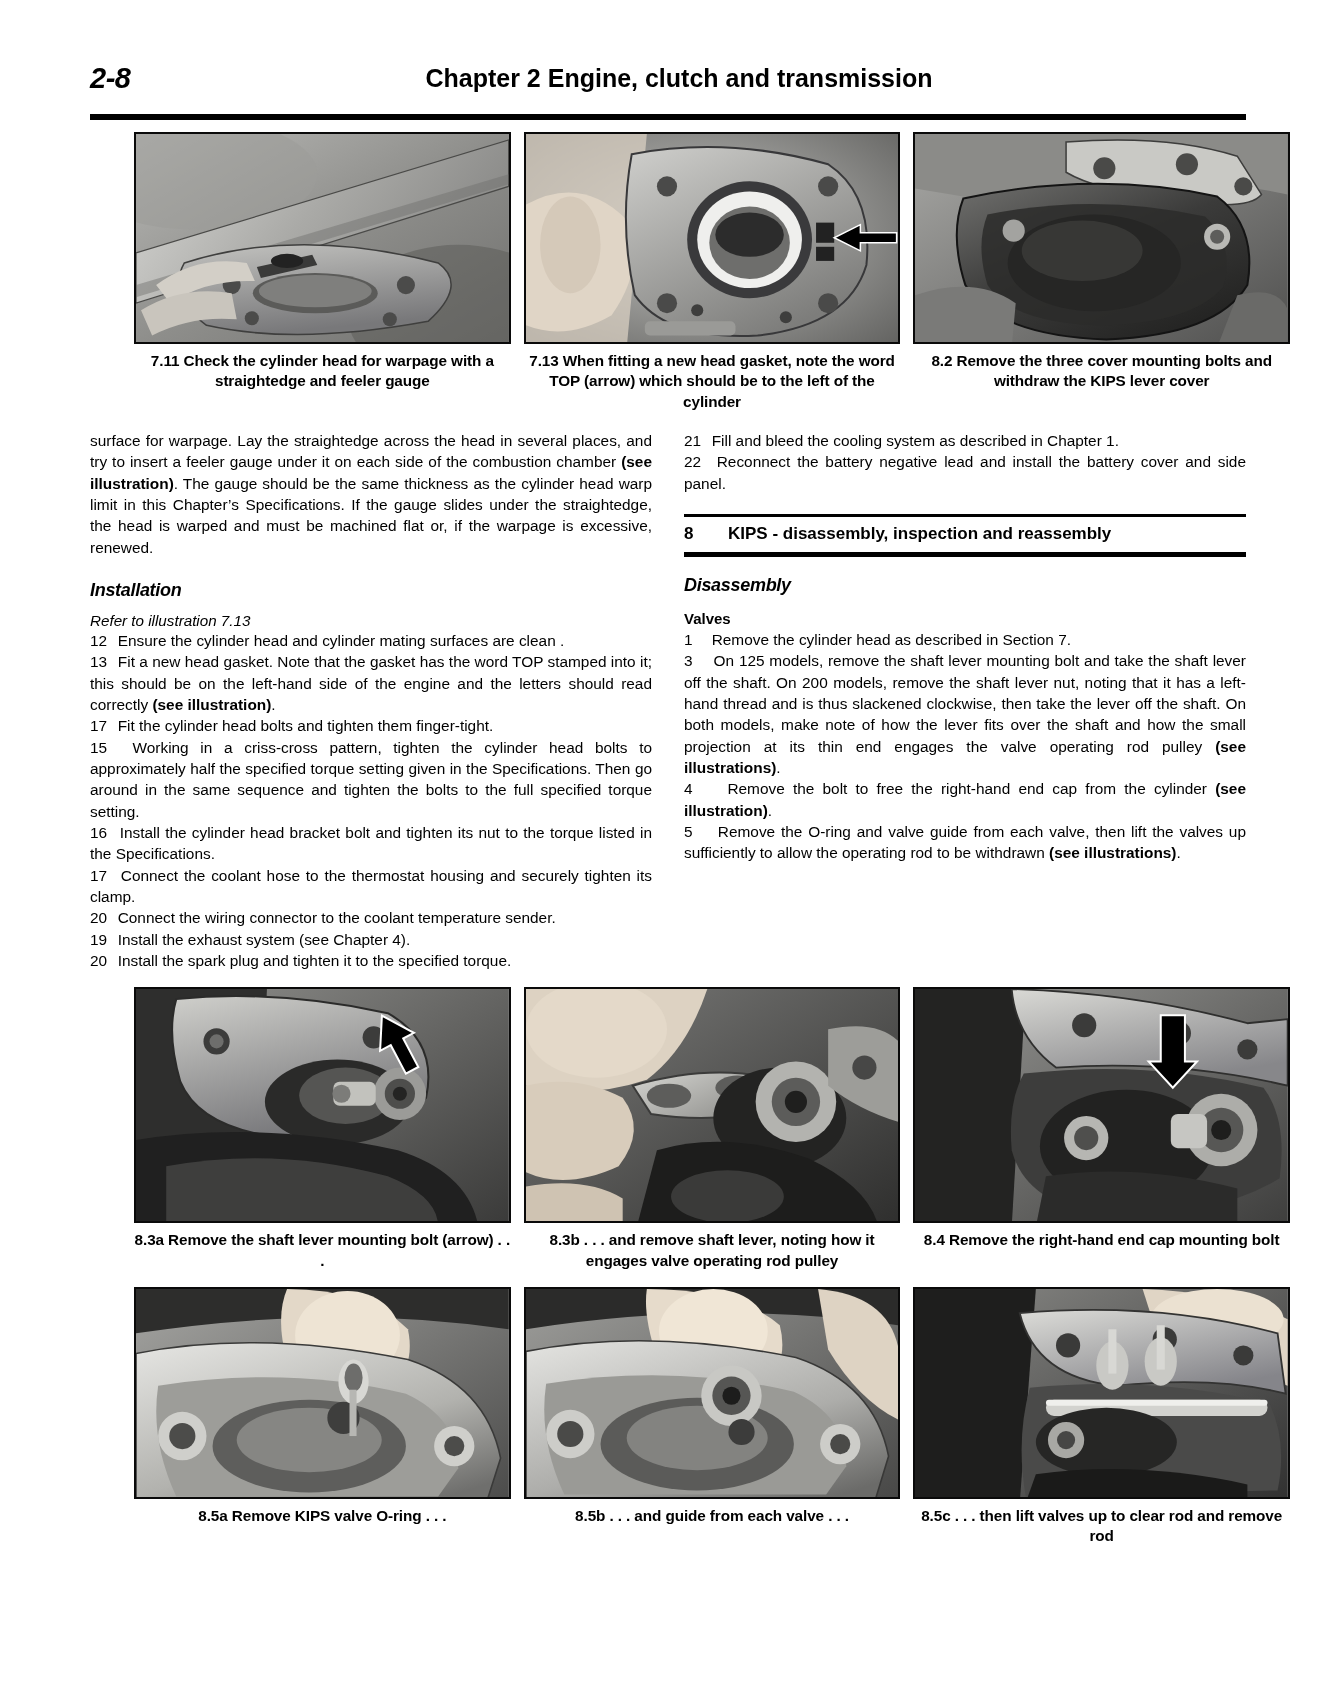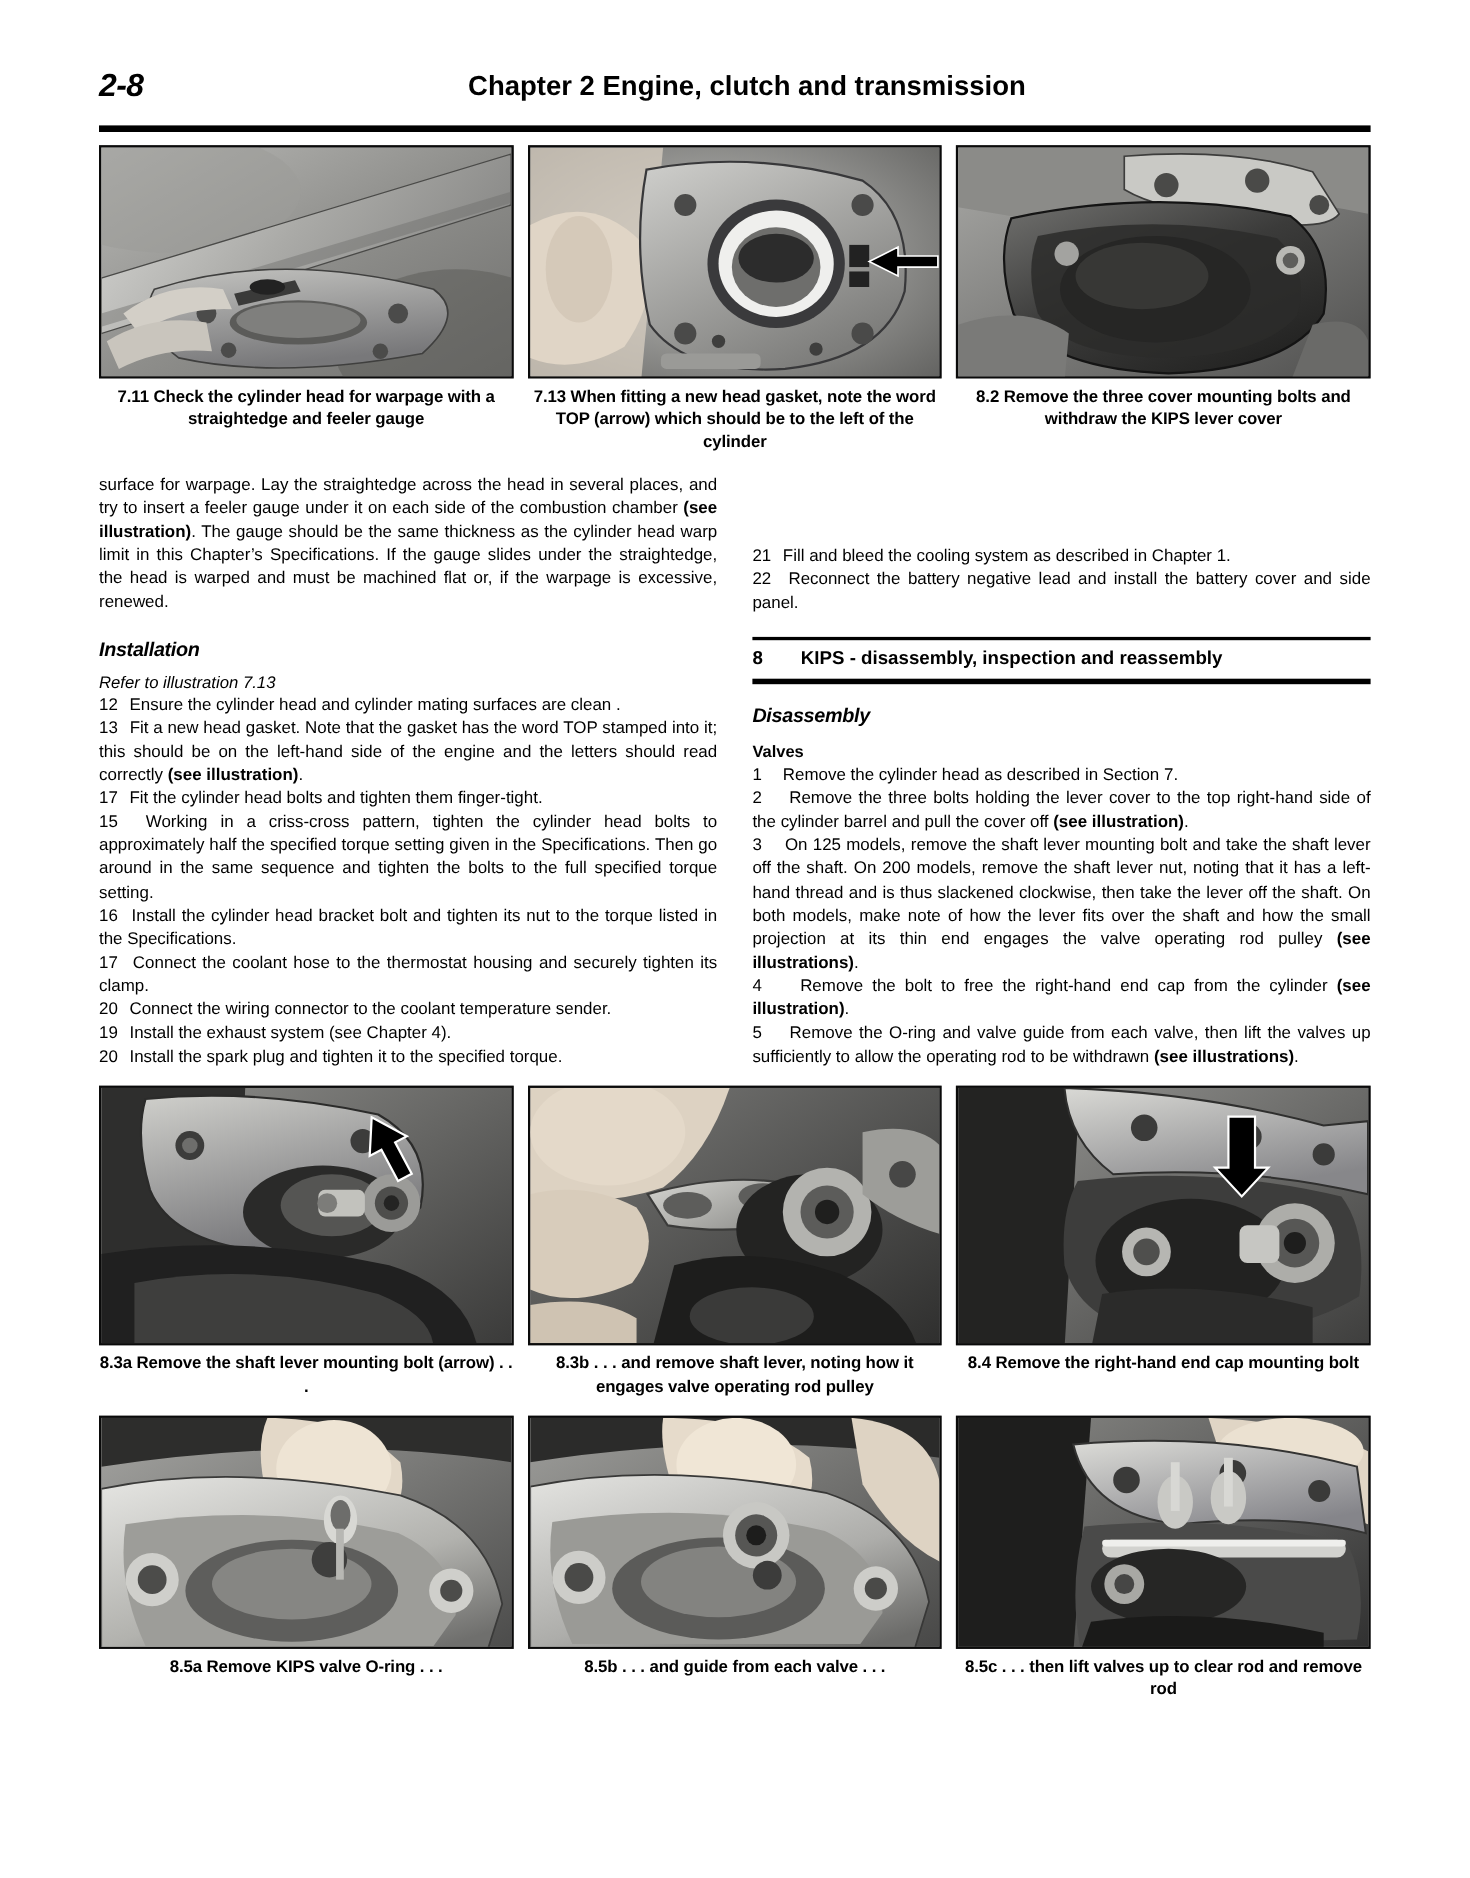--- a/index.html
+++ b/index.html
@@ -53,20 +53,21 @@
     top: 52px;
     height: 6px;
     background: #000;
   }
 
   
   .figrow {
     display: flex;
     gap: 13px;
     width: 100%;
+    margin-left: 44px;
   }
   .fig {
     flex: 1 1 0;
     min-width: 0;
   }
   .photo {
     width: 100%;
     border: 2px solid #0a0a0a;
     position: relative;
     overflow: hidden;
@@ -86,21 +87,20 @@
   }
 
   
   .ph-bg { position: absolute; inset: 0; }
 
   
   .cols {
     display: flex;
     gap: 32px;
     margin-top: 18px;
-    align-items: flex-end;
   }
   .col { width: 562px; }
   .col p, .col div.para {
     font-size: 15.4px;
     line-height: 1.385;
     margin: 0;
     text-align: justify;
     text-justify: inter-word;
   }
   .num { margin-right: 2px; }
@@ -313,21 +313,20 @@
         <div class="band-rule-bot"></div>
       </div>
 
       <h3 class="sec-italic" style="margin-top:12px;">Disassembly</h3>
 
       <h4 class="subhead">Valves</h4>
 
 
       <div class="para nojust"><span class="num">1</span>&nbsp;&nbsp;&nbsp;&nbsp;<span>Remove the cylinder head as described in Section 7.</span></div>
 
-      <div class="para"><span class="num">2</span>&nbsp;&nbsp;&nbsp;&nbsp;<span>Remove the three bolts holding the lever cover to the top right-hand side of the cylinder barrel and pull the cover off </span><b>(see illustration)</b><span>.</span></div>
 
       <div class="para"><span class="num">3</span>&nbsp;&nbsp;&nbsp;&nbsp;<span>On 125 models, remove the shaft lever mounting bolt and take the shaft lever off the shaft. On 200 models, remove the shaft lever nut, noting that it has a left-hand thread and is thus slackened clockwise, then take the lever off the shaft. On both models, make note of how the lever fits over the shaft and how the small projection at its thin end engages the valve operating rod pulley </span><b>(see illustrations)</b><span>.</span></div>
 
       <div class="para"><span class="num">4</span>&nbsp;&nbsp;&nbsp;&nbsp;<span>Remove the bolt to free the right-hand end cap from the cylinder </span><b>(see illustration)</b><span>.</span></div>
 
       <div class="para"><span class="num">5</span>&nbsp;&nbsp;&nbsp;&nbsp;<span>Remove the O-ring and valve guide from each valve, then lift the valves up sufficiently to allow the operating rod to be withdrawn </span><b>(see illustrations)</b><span>.</span></div>
 
     </div>
   </div>
 

